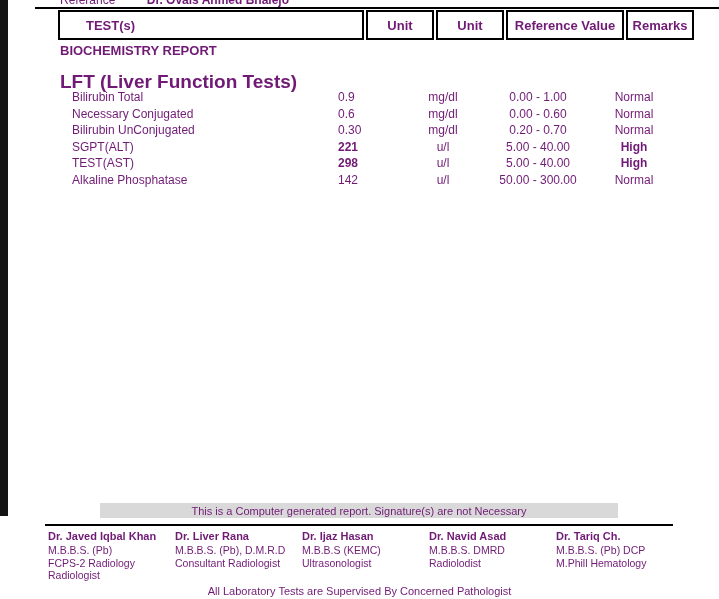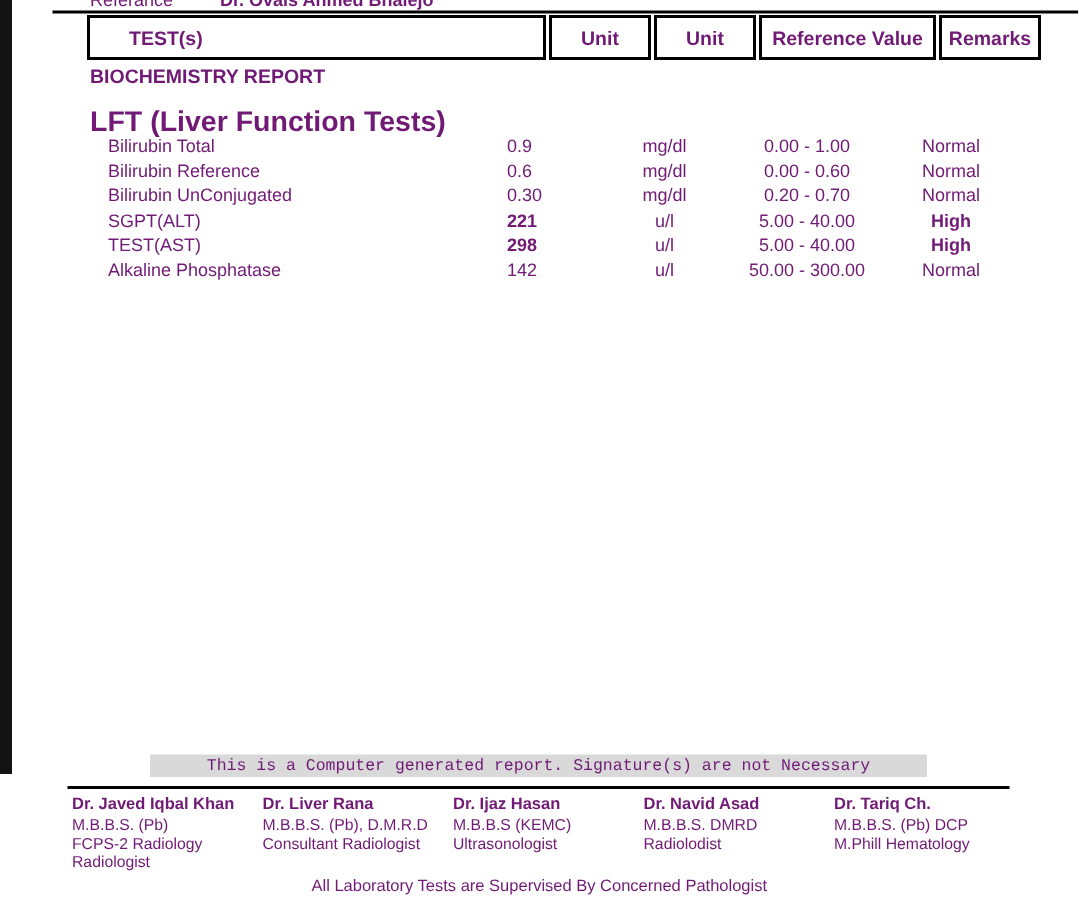--- a/index.html
+++ b/index.html
@@ -93,21 +93,20 @@
 
   .notice-bar {
     position: absolute;
     left: 100px; top: 503px;
     width: 518px; height: 15px;
     background: #d9d9d9;
     display: flex;
     align-items: center;
     justify-content: center;
     font-size: 11px;
-    font-family: Liberation Mono, monospace;
   }
 
   .footer-rule {
     position: absolute;
     left: 45px; top: 524px;
     width: 628px;
     border-top: 2px solid #000;
   }
 
   .doctors {
@@ -163,21 +162,21 @@
 
   <div class="rows">
     <div class="trow">
       <div class="t">Bilirubin Total</div>
       <div class="v">0.9</div>
       <div class="u">mg/dl</div>
       <div class="r">0.00 - 1.00</div>
       <div class="m">Normal</div>
     </div>
     <div class="trow">
-      <div class="t">Bilirubin Reference</div>
+      <div class="t">Necessary Conjugated</div>
       <div class="v">0.6</div>
       <div class="u">mg/dl</div>
       <div class="r">0.00 - 0.60</div>
       <div class="m">Normal</div>
     </div>
     <div class="trow">
       <div class="t">Bilirubin UnConjugated</div>
       <div class="v">0.30</div>
       <div class="u">mg/dl</div>
       <div class="r">0.20 - 0.70</div>

